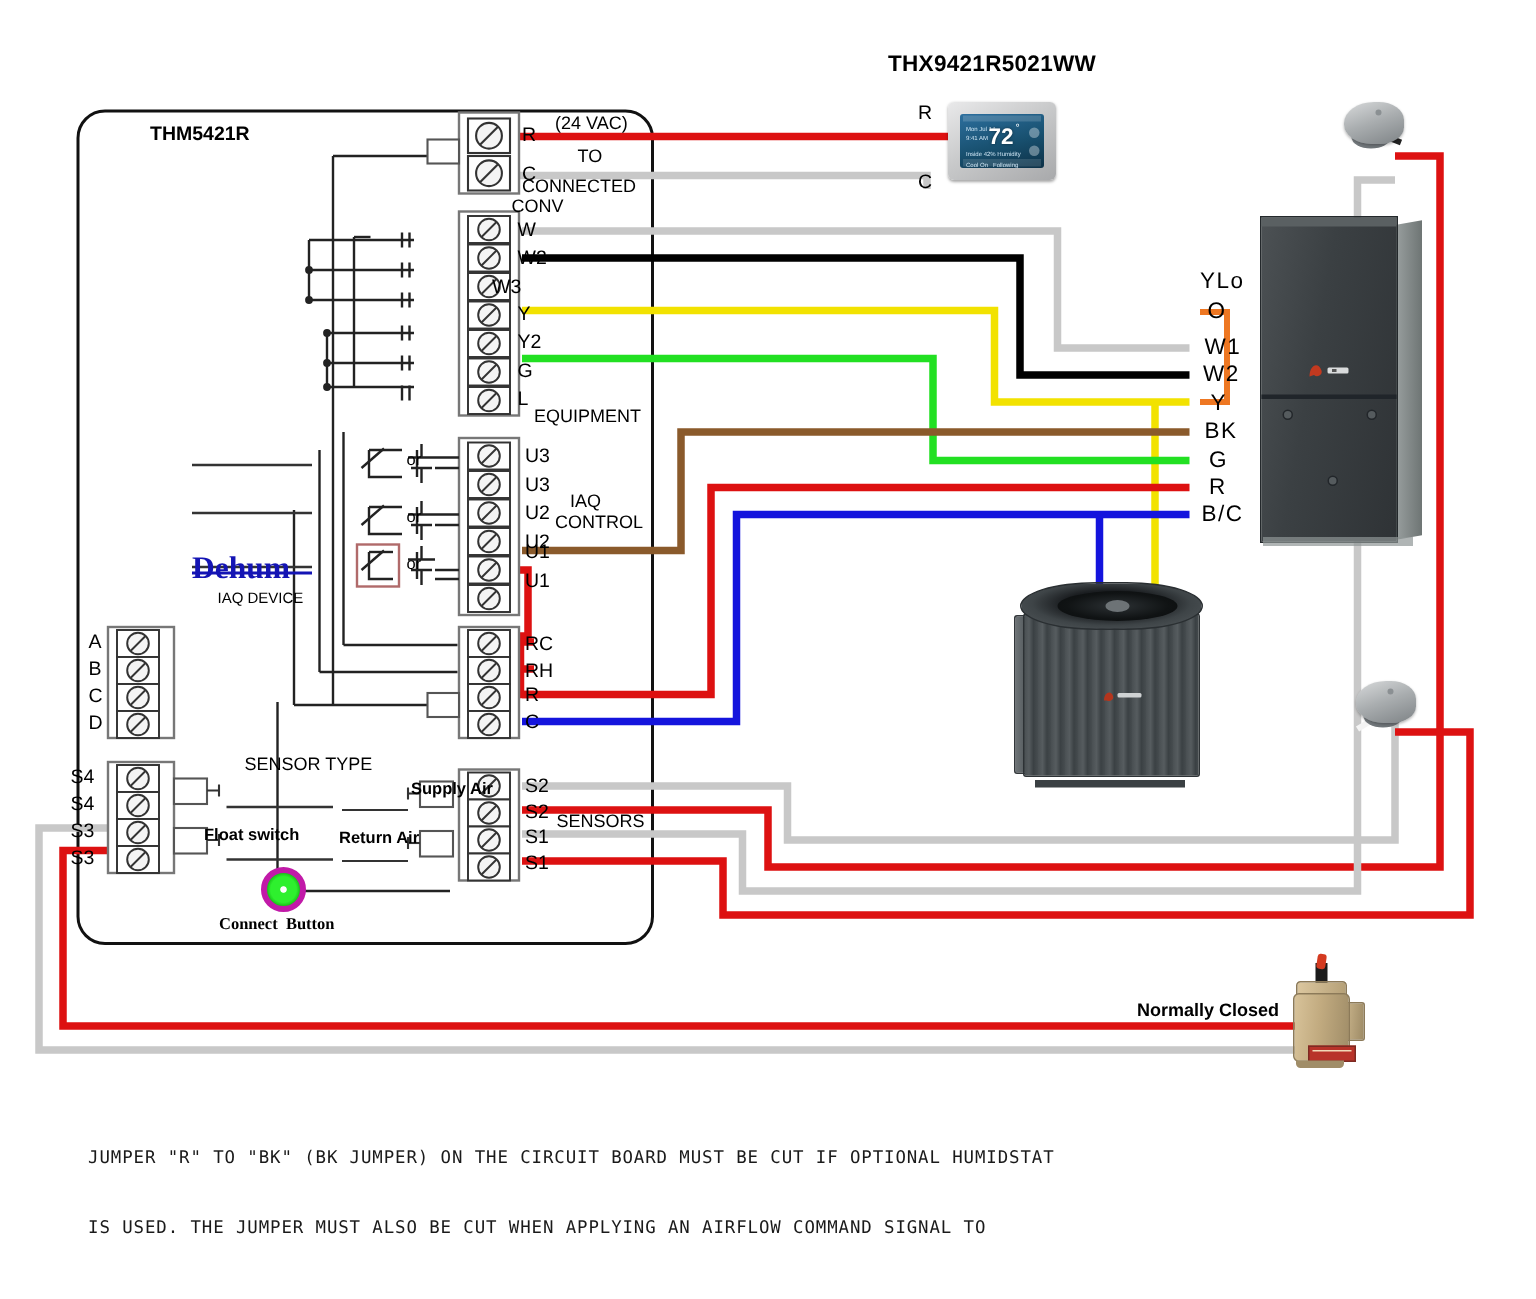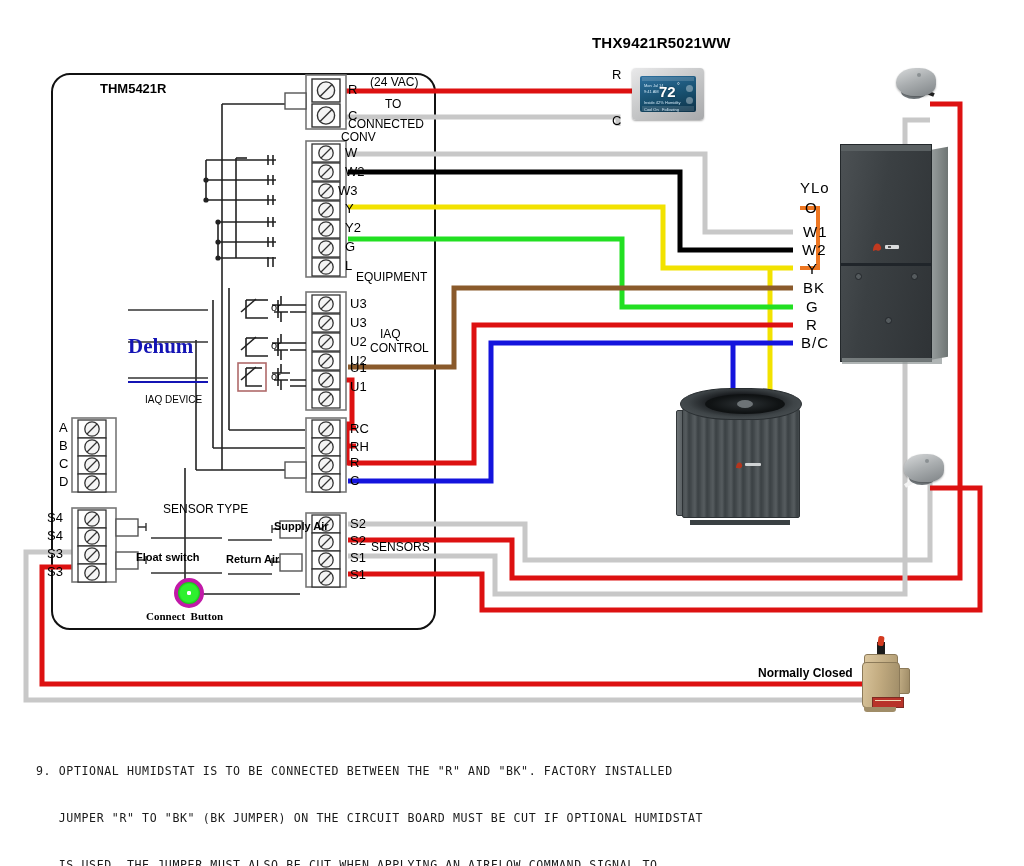--- a/index.html
+++ b/index.html
@@ -368,21 +368,21 @@
 
   <div class="lbl t-term" style="left:348px;top:83px;">R</div>
   <div class="lbl t-term" style="left:348px;top:109px;">C</div>
   <div class="lbl t-grp" style="left:370px;top:76px;">(24 VAC)</div>
   <div class="lbl t-grp" style="left:385px;top:98px;">TO</div>
   <div class="lbl t-grp" style="left:348px;top:118px;">CONNECTED</div>
 
   <div class="lbl t-grp" style="left:341px;top:131px;">CONV</div>
   <div class="lbl t-term" style="left:345px;top:146px;">W</div>
   <div class="lbl t-term" style="left:345px;top:165px;">W2</div>
-  <div class="lbl t-term" style="left:338px;top:184px;">W3</div>
+  <div class="lbl t-term" style="left:328px;top:184px;">W3</div>
   <div class="lbl t-term" style="left:345px;top:202px;">Y</div>
   <div class="lbl t-term" style="left:345px;top:221px;text-align:center;">Y2</div>
   <div class="lbl t-term" style="left:345px;top:240px;">G</div>
   <div class="lbl t-term" style="left:345px;top:259px;">L</div>
 
   <div class="lbl t-grp" style="left:356px;top:271px;">EQUIPMENT</div>
 
   <div class="lbl t-term" style="left:350px;top:297px;">U3</div>
   <div class="lbl t-term" style="left:350px;top:316px;">U3</div>
   <div class="lbl t-term" style="left:350px;top:335px;">U2</div>
@@ -415,21 +415,21 @@
 
   <div class="lbl t-grp" style="left:163px;top:503px;">SENSOR TYPE</div>
   <div class="lbl t-smallb" style="left:226px;top:521px;margin-left:48px;">Supply Air</div>
   <div class="lbl t-smallb" style="left:226px;top:554px;">Return Air</div>
   <div class="lbl t-smallb" style="left:136px;top:552px;">Float switch</div>
 
   <div class="lbl t-small" style="left:271px;top:302px;">or</div>
   <div class="lbl t-small" style="left:271px;top:340px;">or</div>
   <div class="lbl t-small" style="left:271px;top:371px;">or</div>
 
-  <div class="lbl t-dehum" style="left:128px;top:336px;">Dehum</div>
+  <div class="lbl t-dehum" style="left:128px;top:368px;">Dehum</div>
   <div class="lbl t-iaq" style="left:130px;top:395px;">IAQ DEVICE</div>
 
   <div class="cbtn" style="left:174px;top:578px;"></div>
   <div class="lbl t-connect" style="left:146px;top:611px;">Connect  Button</div>
 
   <div class="lbl t-furn" style="left:800px;top:180px;">YLo</div>
   <div class="lbl t-furn" style="left:805px;top:200px;">O</div>
   <div class="lbl t-furn" style="left:803px;top:224px;">W1</div>
   <div class="lbl t-furn" style="left:802px;top:242px;">W2</div>
   <div class="lbl t-furn" style="left:807px;top:261px;">Y</div>
@@ -516,21 +516,20 @@
     <div class="valve-top"></div>
     <div class="valve-body">
       <div class="valve-plate">
           <i></i>
         </div>
     </div>
     <div class="valve-base"></div>
   </div>
 
   <div class="lbl t-note" style="left:36px;top:732px;">
-    <div>9. OPTIONAL HUMIDSTAT IS TO BE CONNECTED BETWEEN THE "R" AND "BK". FACTORY INSTALLED</div>
     <div>   JUMPER "R" TO "BK" (BK JUMPER) ON THE CIRCUIT BOARD MUST BE CUT IF OPTIONAL HUMIDSTAT</div>
     <div>   IS USED. THE JUMPER MUST ALSO BE CUT WHEN APPLYING AN AIRFLOW COMMAND SIGNAL TO</div>
     
     
     
     
   </div>
 
 </div>
 

